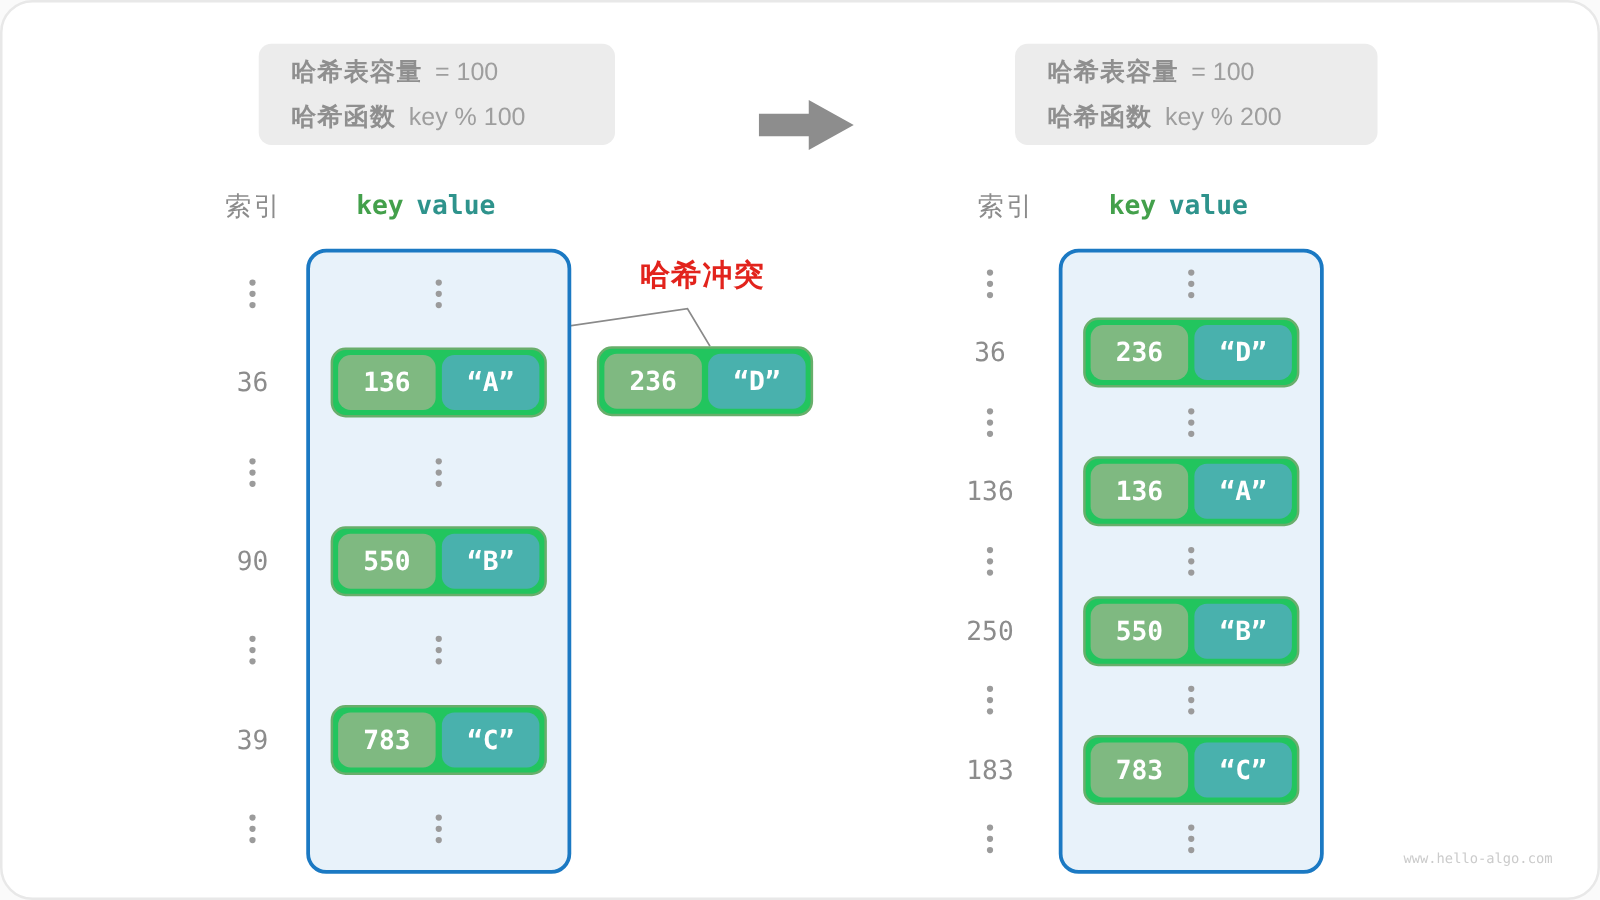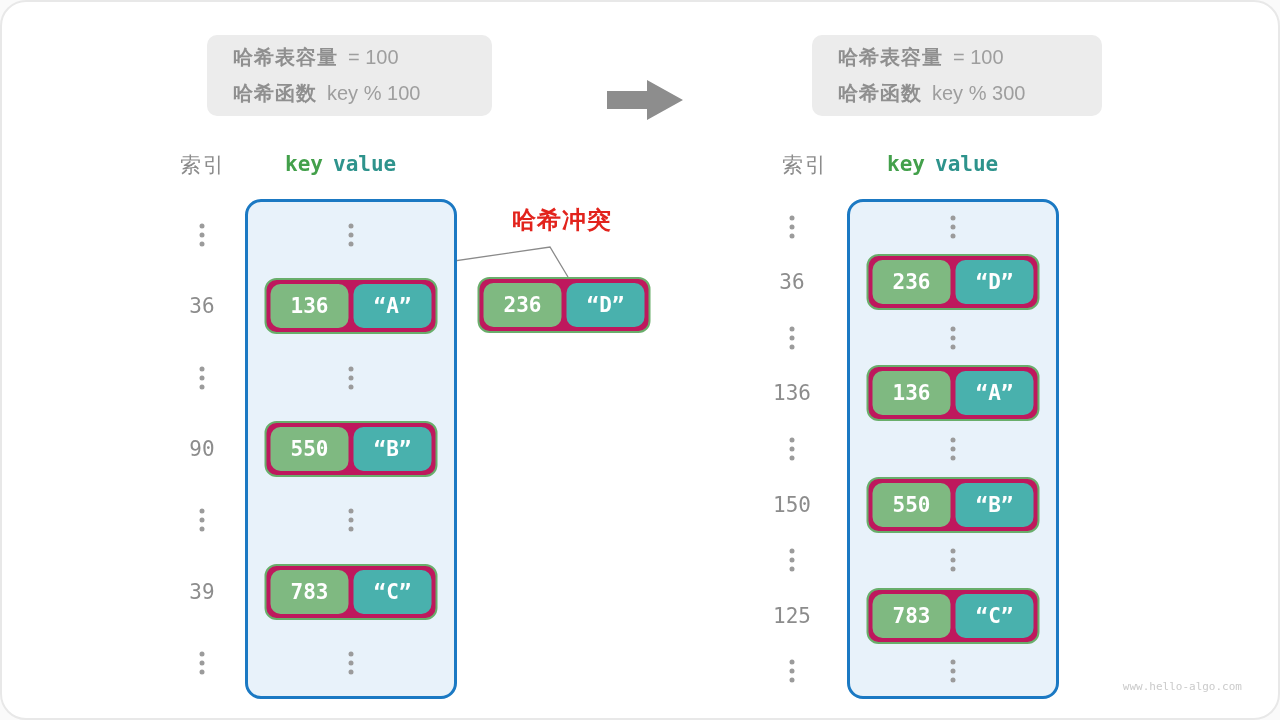--- a/index.html
+++ b/index.html
@@ -32,21 +32,21 @@
   .hdr-index{color:var(--index_gray);letter-spacing:2px;text-align:center;}
   .hdr-key{font-family:"DejaVu Sans Mono",monospace;font-weight:600;color:var(--key_header);}
   .hdr-value{font-family:"DejaVu Sans Mono",monospace;font-weight:600;color:var(--value_header);}
 
   .table-box{
     position:absolute;width:212px;height:500px;box-sizing:border-box;
     background:var(--table_fill);border:3px solid var(--table_border);border-radius:16px;
   }
 
   .pair{
-    display:flex;gap:5px;background:#be185d;border:2px solid var(--pair_border);
+    display:flex;gap:5px;background:#22c55e;border:2px solid var(--pair_border);
     border-radius:12px;padding:4px;
   }
   .cellbox{
     width:78px;height:44px;display:flex;align-items:center;justify-content:center;
     color:#fff;font-family:"DejaVu Sans Mono",monospace;font-size:21px;font-weight:bold;
     border-radius:10px;white-space:pre;
   }
   .keybox{background:var(--key_fill);}
   .valbox{background:var(--value_fill);}
 
@@ -78,21 +78,21 @@
     </div>
   </div>
 
   <div class="info-box" style="left:810px;top:33px;width:290px;height:81px">
     <div class="info-line">
       <span class="lbl">哈希表容量</span>
       <span class="val">= 100</span>
     </div>
     <div class="info-line">
       <span class="lbl">哈希函数</span>
-      <span class="val">key % 300</span>
+      <span class="val">key % 200</span>
     </div>
   </div>
 
   <svg class="abs" style="left:605px;top:77px" width="78" height="42" viewBox="0 0 78 42">
     <polygon points="0,12 40,12 40,1 76,21 40,41 40,30 0,30" fill="var(--arrow)"></polygon>
   </svg>
 
   <div class="hdr hdr-index" style="left:178px;top:149px">索引</div>
   <div class="hdr hdr-key" style="left:283px;top:150px">key</div>
   <div class="hdr hdr-value" style="left:331px;top:150px">value</div>
@@ -208,38 +208,38 @@
       <div class="dots abs ctr" style="left: 790px; top: 447px;">
         <i></i>
         <i></i>
         <i></i>
       </div>
       <div class="dots abs ctr" style="left: 951px; top: 447px;">
         <i></i>
         <i></i>
         <i></i>
       </div>
-      <div class="index-label abs ctr" style="left: 790px; top: 502.556px;">150</div>
+      <div class="index-label abs ctr" style="left: 790px; top: 502.556px;">250</div>
       <div class="abs ctr" style="left: 951px; top: 502.556px;">
         <div class="pair">
           <div class="cellbox keybox">550</div>
           <div class="cellbox valbox">“B”</div>
         </div>
       </div>
       <div class="dots abs ctr" style="left: 790px; top: 558.111px;">
         <i></i>
         <i></i>
         <i></i>
       </div>
       <div class="dots abs ctr" style="left: 951px; top: 558.111px;">
         <i></i>
         <i></i>
         <i></i>
       </div>
-      <div class="index-label abs ctr" style="left: 790px; top: 613.667px;">125</div>
+      <div class="index-label abs ctr" style="left: 790px; top: 613.667px;">183</div>
       <div class="abs ctr" style="left: 951px; top: 613.667px;">
         <div class="pair">
           <div class="cellbox keybox">783</div>
           <div class="cellbox valbox">“C”</div>
         </div>
       </div>
       <div class="dots abs ctr" style="left: 790px; top: 669.222px;">
         <i></i>
         <i></i>
         <i></i>

